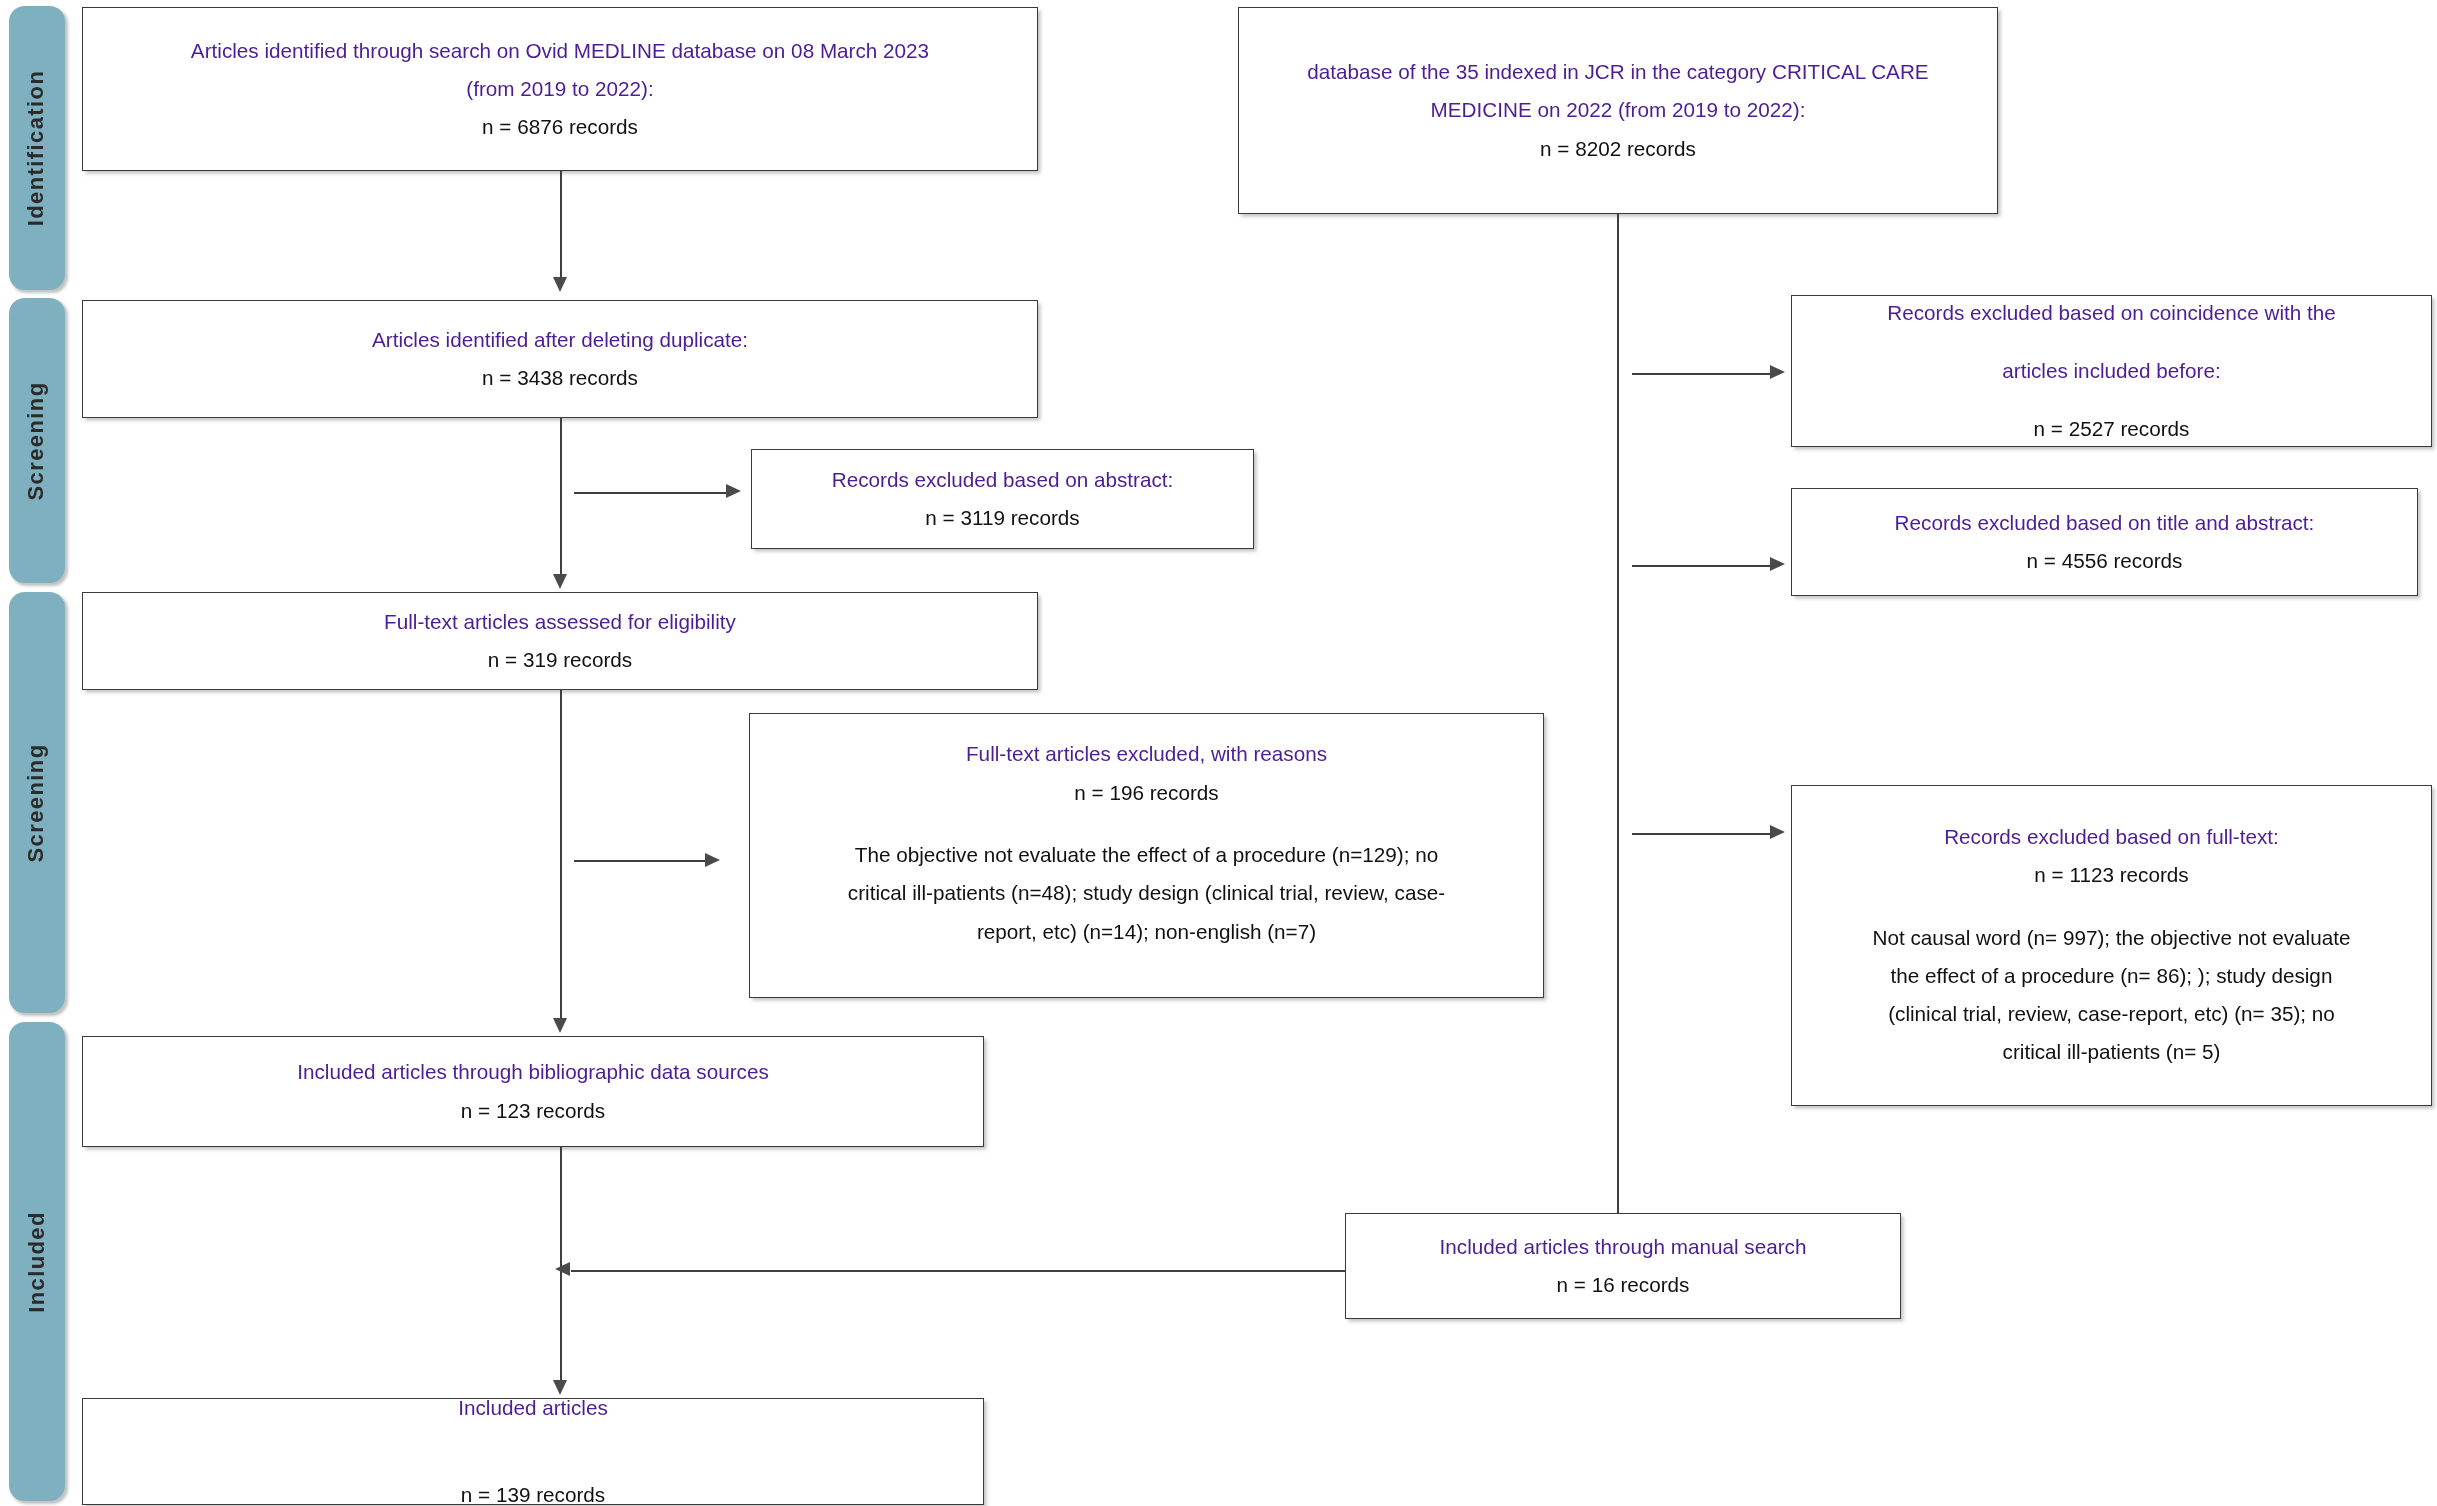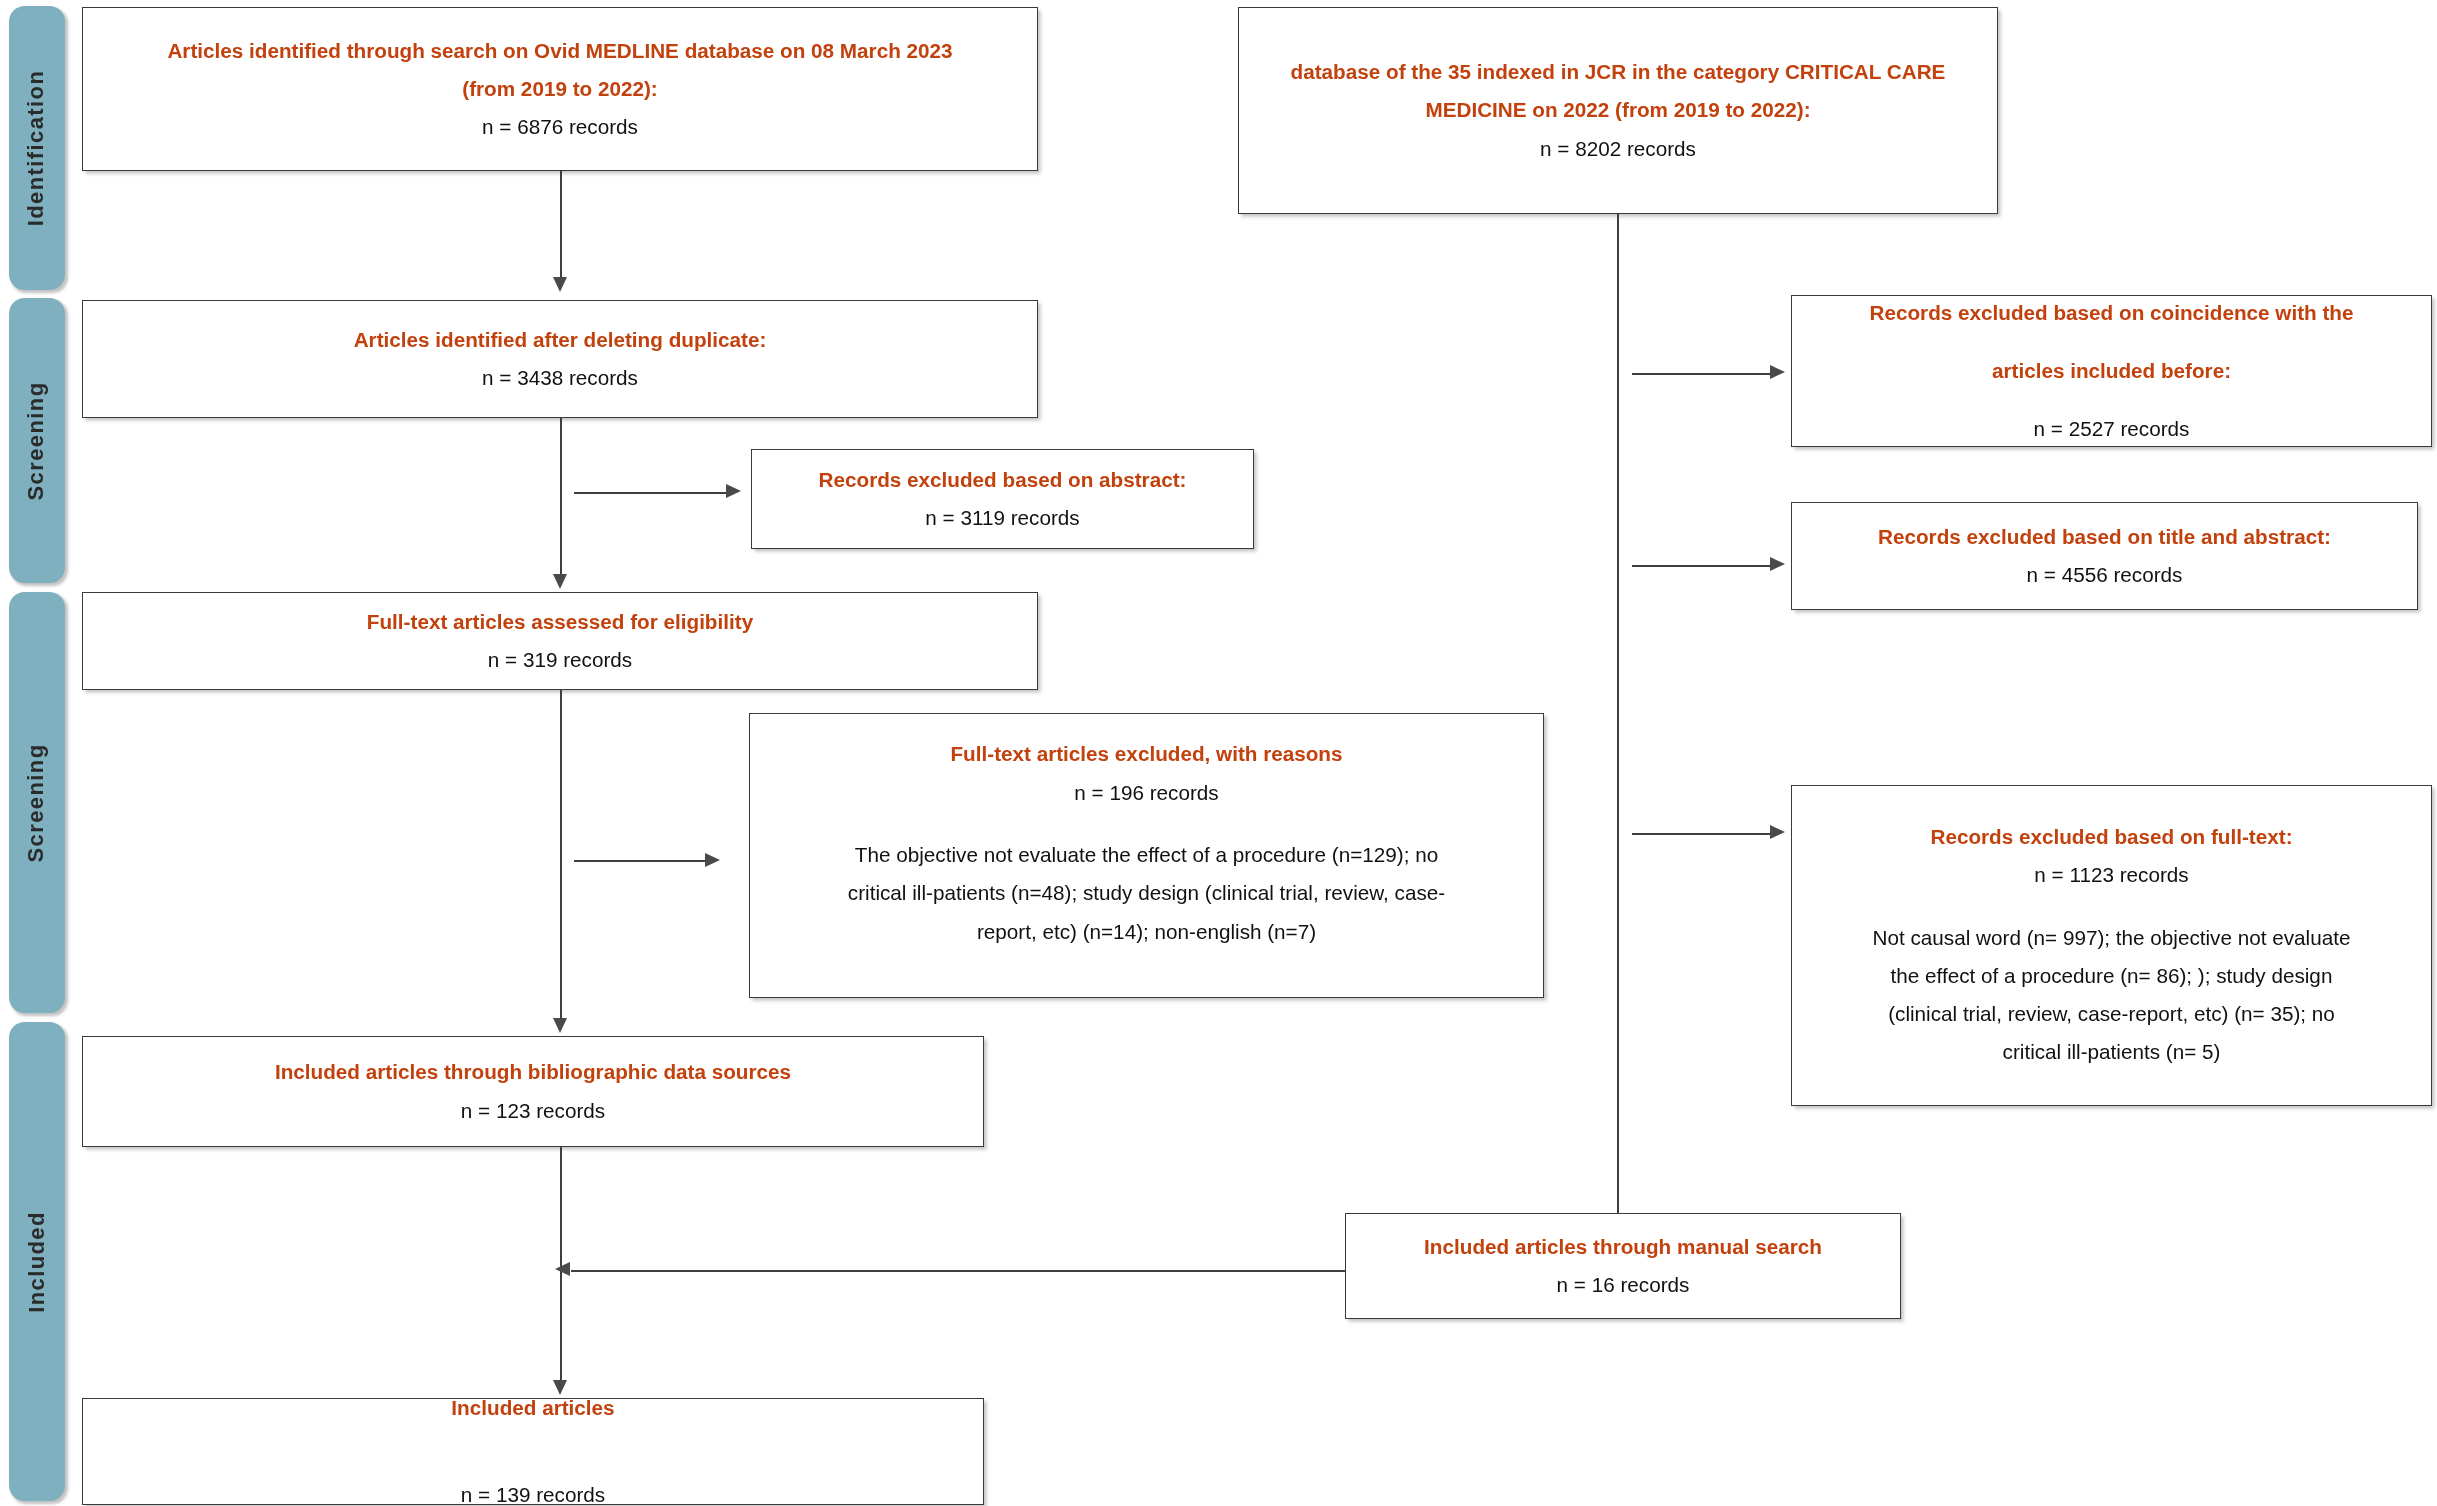--- a/index.html
+++ b/index.html
@@ -48,24 +48,24 @@
     box-shadow: 2.9px 2.9px 3.6px rgba(140,140,140,0.55);
     box-sizing: border-box;
     display: flex;
     flex-direction: column;
     align-items: center;
     justify-content: center;
     padding: 5.7px 15.7px;
     text-align: center;
   }
   .fbox .hd {
-    font-weight: bold;
+    font-weight: normal;
     font-size: 20.7px;
     line-height: 1.85;
-    color: #c2410c;
+    color: #4c1d95;
     text-align: left;
   }
   .fbox .ln {
     font-weight: normal;
     font-size: 20.7px;
     line-height: 1.85;
     color: #111111;
     text-align: center;
   }
   .fbox .ln.block {
@@ -166,21 +166,21 @@
 
   <div class="fbox" style="left:1791px; top:295px; width:641px; height:152px;gap:20px;">
     <div class="hd">Records excluded based on coincidence with the</div>
     <div class="hd">articles included before:</div>
     <div class="ln">n = 2527 records</div>
   </div>
 
   <div class="hline" style="left:1632px; top:565px; width:139px;"></div>
   <div class="arrow-right" style="left:1770px; top:557px;"></div>
 
-  <div class="fbox" style="left:1791px; top:502px; width:627px; height:108px;">
+  <div class="fbox" style="left:1791px; top:488px; width:627px; height:108px;">
     <div class="hd">Records excluded based on title and abstract:</div>
     <div class="ln">n = 4556 records</div>
   </div>
 
   <div class="fbox" style="left:82px; top:592px; width:956px; height:98px;">
     <div class="hd">Full-text articles assessed for eligibility</div>
     <div class="ln">n =  319 records</div>
   </div>
 
   <div class="vline" style="left:560px; top:690px; width:0; height:330px;"></div>

